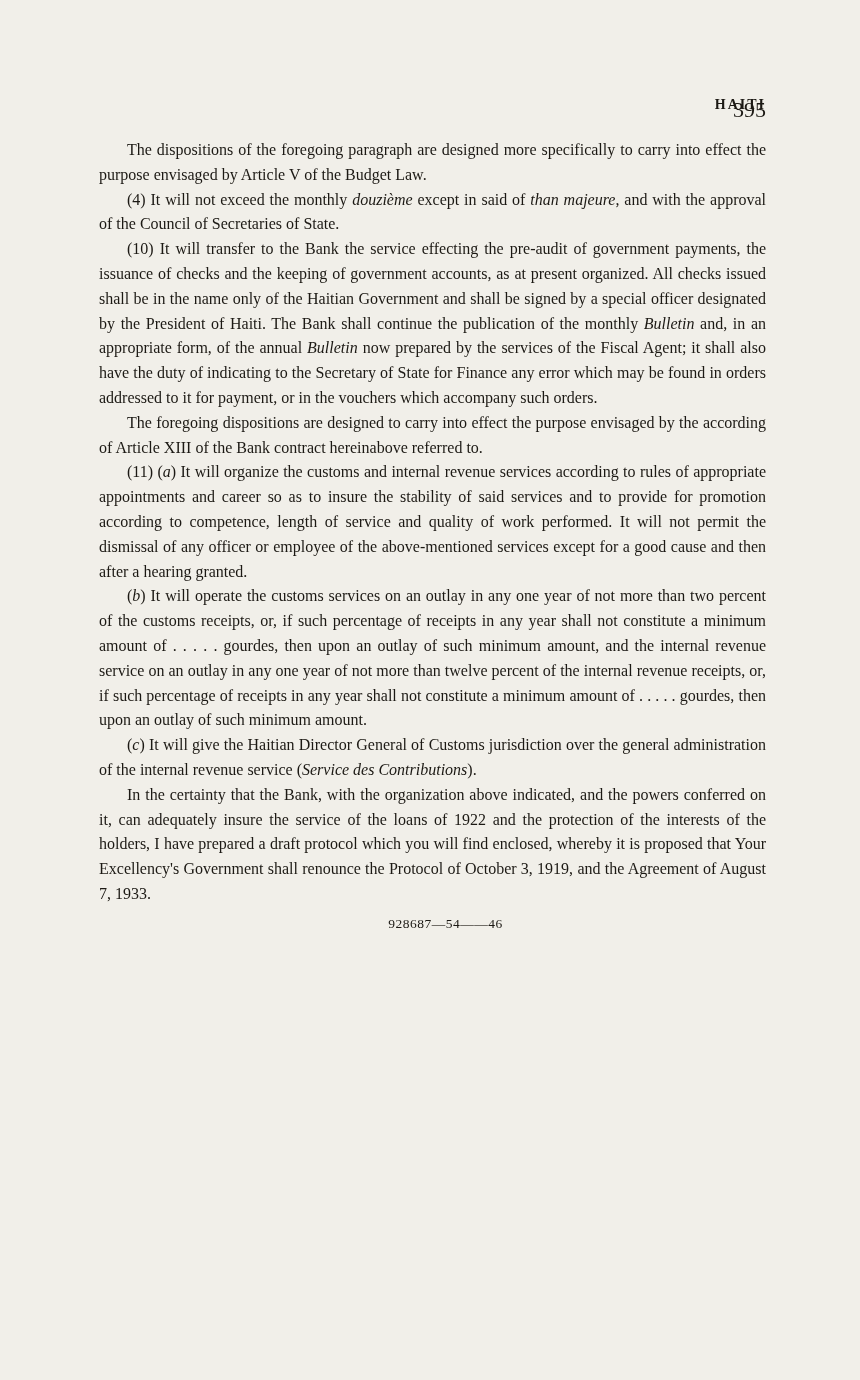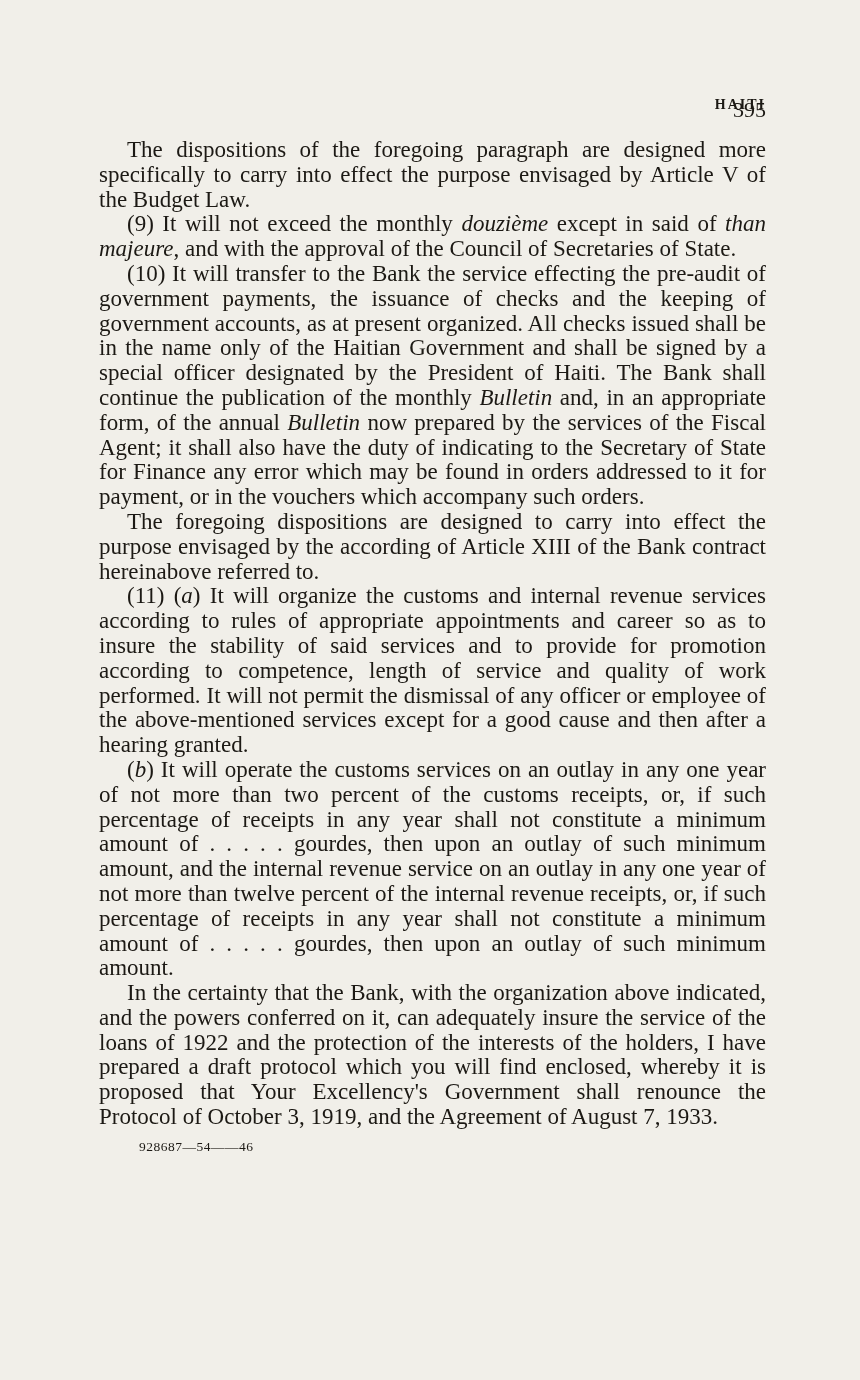--- a/index.html
+++ b/index.html
@@ -38,53 +38,55 @@
     font-weight: 700;
   }
   .page-number {
     position: absolute;
     right: 0;
     top: 0;
     font-size: 22px;
     font-weight: 400;
   }
   .page-body {
-    font-size: 23px;
+    font-size: 16px;
     line-height: 24.8px;
     text-align: justify;
   }
   .para {
     margin: 0;
     text-indent: 28px;
   }
   .para i { }
   .printers-mark {
     margin-top: 9px;
-    margin-left: 40px;
+    margin-left: 26px;
     font-size: 13.5px;
     letter-spacing: 0.5px;
+    text-align: center;
   }
 </style>
 </head>
 <body>
 
 <div class="page">
   <div class="content">
 
     <div class="page-header">
       <span class="running-title">HAITI</span>
       <span class="page-number">395</span>
     </div>
 
     <div class="page-body">
         <p class="para"><span>The dispositions of the foregoing paragraph are designed more specifically to carry into effect the purpose envisaged by Article V of the Budget Law.</span></p>
-        <p class="para"><span>(9) It will not exceed the monthly </span><i>douzième</i><span> except in said of </span><i>than majeure</i><span>, and with the approval of the Council of Secretaries of State.</span></p>
+        <p class="para"><span>(4) It will not exceed the monthly </span><i>douzième</i><span> except in said of </span><i>than majeure</i><span>, and with the approval of the Council of Secretaries of State.</span></p>
         <p class="para"><span>(10) It will transfer to the Bank the service effecting the pre-audit of government payments, the issuance of checks and the keeping of government accounts, as at present organized. All checks issued shall be in the name only of the Haitian Government and shall be signed by a special officer designated by the President of Haiti. The Bank shall continue the publication of the monthly </span><i>Bulletin</i><span> and, in an appropriate form, of the annual </span><i>Bulletin</i><span> now prepared by the services of the Fiscal Agent; it shall also have the duty of indicating to the Secretary of State for Finance any error which may be found in orders addressed to it for payment, or in the vouchers which accompany such orders.</span></p>
         <p class="para"><span>The foregoing dispositions are designed to carry into effect the purpose envisaged by the according of Article XIII of the Bank contract hereinabove referred to.</span></p>
         <p class="para"><span>(11) (</span><i>a</i><span>) It will organize the customs and internal revenue services according to rules of appropriate appointments and career so as to insure the stability of said services and to provide for promotion according to competence, length of service and quality of work performed. It will not permit the dismissal of any officer or employee of the above-mentioned services except for a good cause and then after a hearing granted.</span></p>
         <p class="para"><span>(</span><i>b</i><span>) It will operate the customs services on an outlay in any one year of not more than two percent of the customs receipts, or, if such percentage of receipts in any year shall not constitute a minimum amount of . . . . . gourdes, then upon an outlay of such minimum amount, and the internal revenue service on an outlay in any one year of not more than twelve percent of the internal revenue receipts, or, if such percentage of receipts in any year shall not constitute a minimum amount of . . . . . gourdes, then upon an outlay of such minimum amount.</span></p>
+        <p class="para"><span>(</span><i>c</i><span>) It will give the Haitian Director General of Customs jurisdiction over the general administration of the internal revenue service (</span><i>Service des Contributions</i><span>).</span></p>
         <p class="para"><span>In the certainty that the Bank, with the organization above indicated, and the powers conferred on it, can adequately insure the service of the loans of 1922 and the protection of the interests of the holders, I have prepared a draft protocol which you will find enclosed, whereby it is proposed that Your Excellency's Government shall renounce the Protocol of October 3, 1919, and the Agreement of August 7, 1933.</span></p>
       </div>
 
     <div class="printers-mark">928687—54——46</div>
 
   </div>
 </div>
 
 </body></html>

